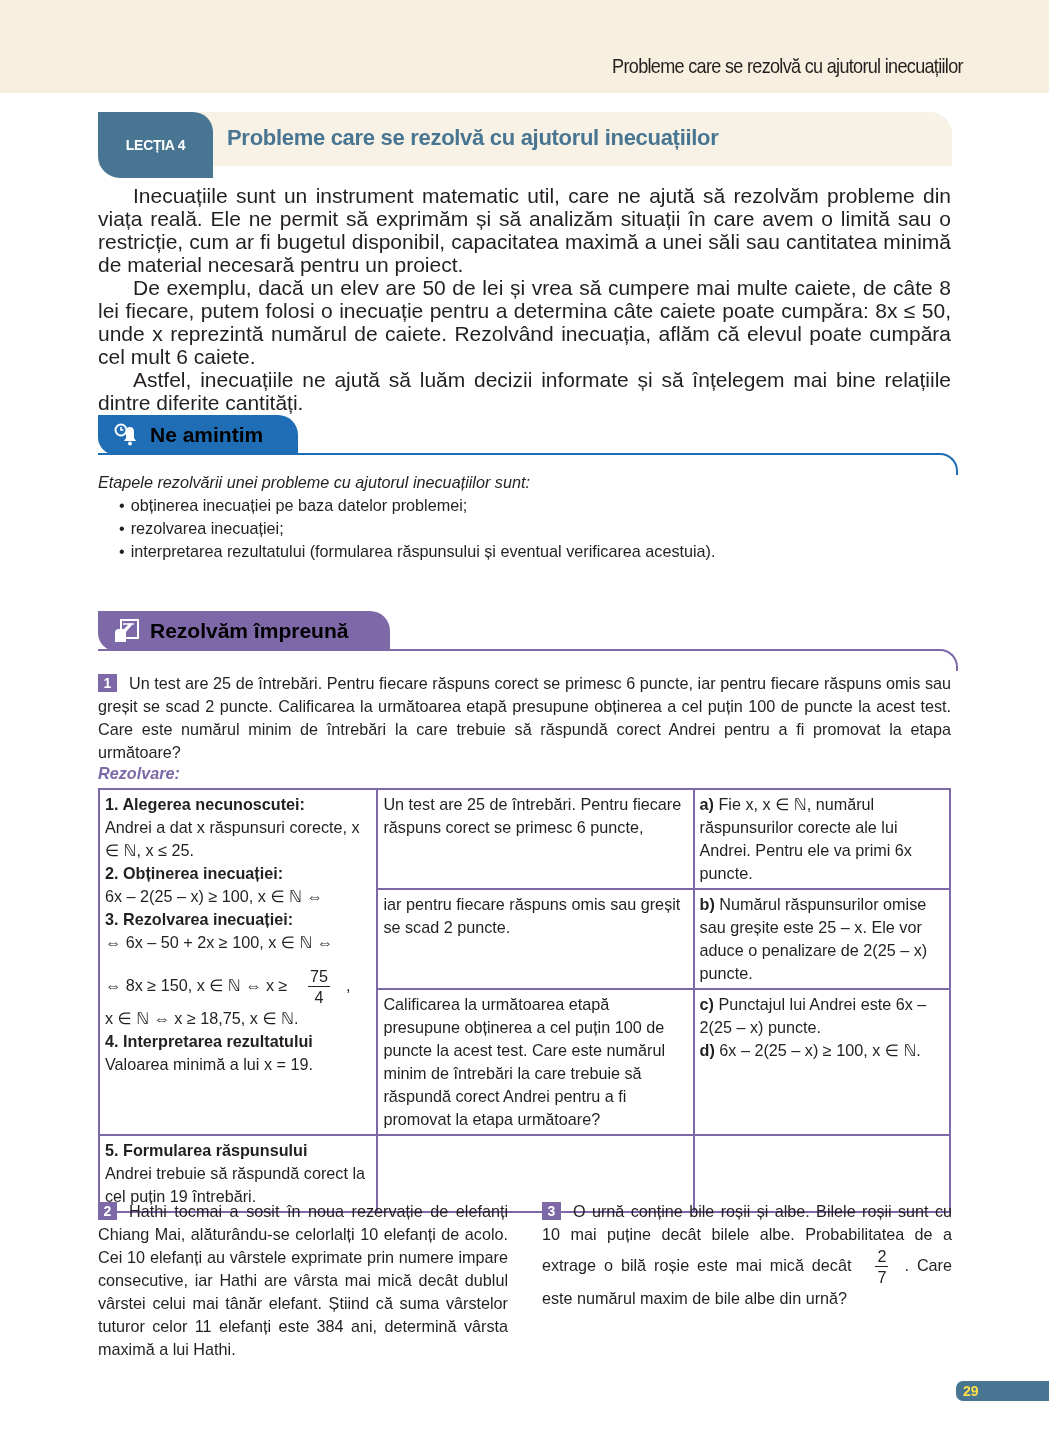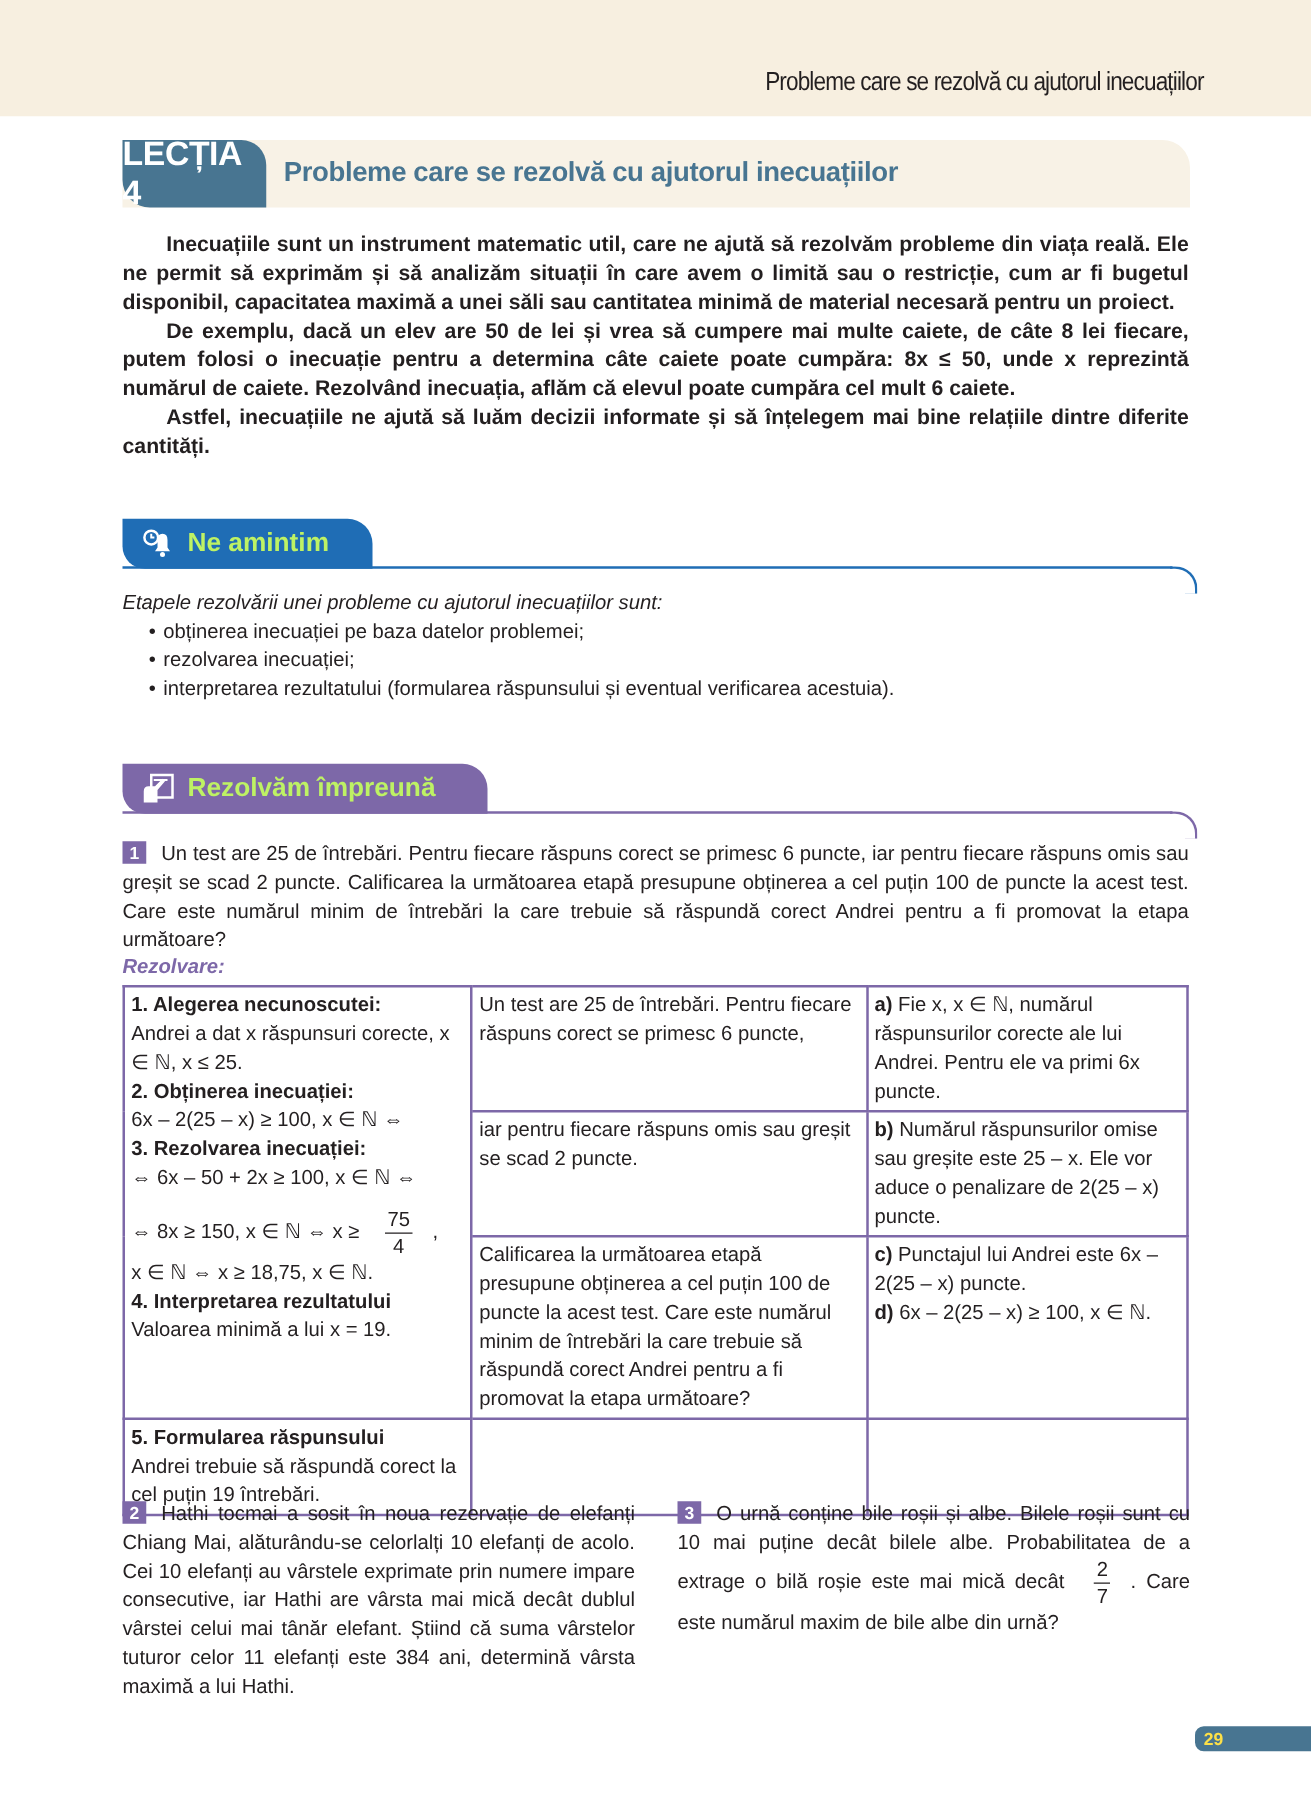--- a/index.html
+++ b/index.html
@@ -3,27 +3,27 @@
 <meta charset="utf-8">
 <style>
   * { box-sizing: border-box; margin: 0; padding: 0; }
   html, body { width: 1049px; height: 1439px; background: #ffffff; overflow: hidden; }
   body { position: relative; font-family: "Liberation Sans", sans-serif; color: #231f20; }
 
   .top-band { position: absolute; left: 0; top: 0; width: 1049px; height: 93px; background: #f7efe0; }
   .running-head { position: absolute; right: 86px; top: 54px; font-family: "Liberation Sans", sans-serif; font-size: 21px; letter-spacing: -0.8px; transform: scaleX(0.86); transform-origin: right center; color: #231f20; white-space: nowrap; }
 
   .lesson-bar { position: absolute; left: 98px; top: 112px; width: 854px; height: 54px; background: #f8f2e6; border-radius: 0 22px 0 0; }
-  .lesson-tag { position: absolute; left: 98px; top: 112px; width: 115px; height: 54px; background: #487591; border-radius: 0 20px 0 22px; color: #fff; font-weight: bold; font-size: 27px; display: flex; align-items: center; justify-content: center; letter-spacing: -0.3px; }
+  .lesson-tag { position: absolute; left: 98px; top: 112px; width: 115px; height: 66px; background: #487591; border-radius: 0 20px 0 22px; color: #fff; font-weight: bold; font-size: 14px; display: flex; align-items: center; justify-content: center; letter-spacing: -0.3px; }
   .lesson-title { position: absolute; left: 227px; top: 125px; font-size: 22px; font-weight: bold; color: #487591; letter-spacing: -0.3px; white-space: nowrap; }
 
-  .para-block { position: absolute; left: 98px; width: 853px; font-size: 17px; line-height: 23px; text-align: justify; font-weight: bold; }
+  .para-block { position: absolute; left: 98px; width: 853px; font-size: 21px; line-height: 23px; text-align: justify; }
   .para-block p { text-indent: 35px; }
 
-  .section-head { position: absolute; height: 40px; display: flex; align-items: center; color: #bef264; font-weight: bold; font-size: 21px; border-radius: 0 20px 0 18px; padding-left: 14px; }
+  .section-head { position: absolute; height: 40px; display: flex; align-items: center; color: #000000; font-weight: bold; font-size: 21px; border-radius: 0 20px 0 18px; padding-left: 14px; }
   .section-line { position: absolute; height: 2px; }
   .section-curve { position: absolute; width: 22px; height: 22px; border-top: 2px solid; border-right: 2px solid; border-radius: 0 18px 0 0; }
   .sh-icon { width: 28px; height: 28px; margin-right: 10px; display: inline-flex; align-items: center; justify-content: center; }
 
   .remember-intro { position: absolute; left: 98px; top: 471px; font-size: 16.2px; line-height: 23px; font-style: italic; }
   .bullets { position: absolute; left: 119px; top: 494px; font-size: 16.2px; line-height: 23px; list-style: none; }
   .bullets li::before { content: "\2022"; margin-right: 6px; }
 
   .ex-num { display: inline-block; width: 19px; height: 18px; background: #7d68a8; color: #fff; font-weight: bold; font-size: 14px; text-align: center; line-height: 18px; margin-right: 12px; vertical-align: 1px; }
   .problem1 { position: absolute; left: 98px; top: 672px; width: 853px; font-size: 16.2px; line-height: 23px; text-align: justify; }

